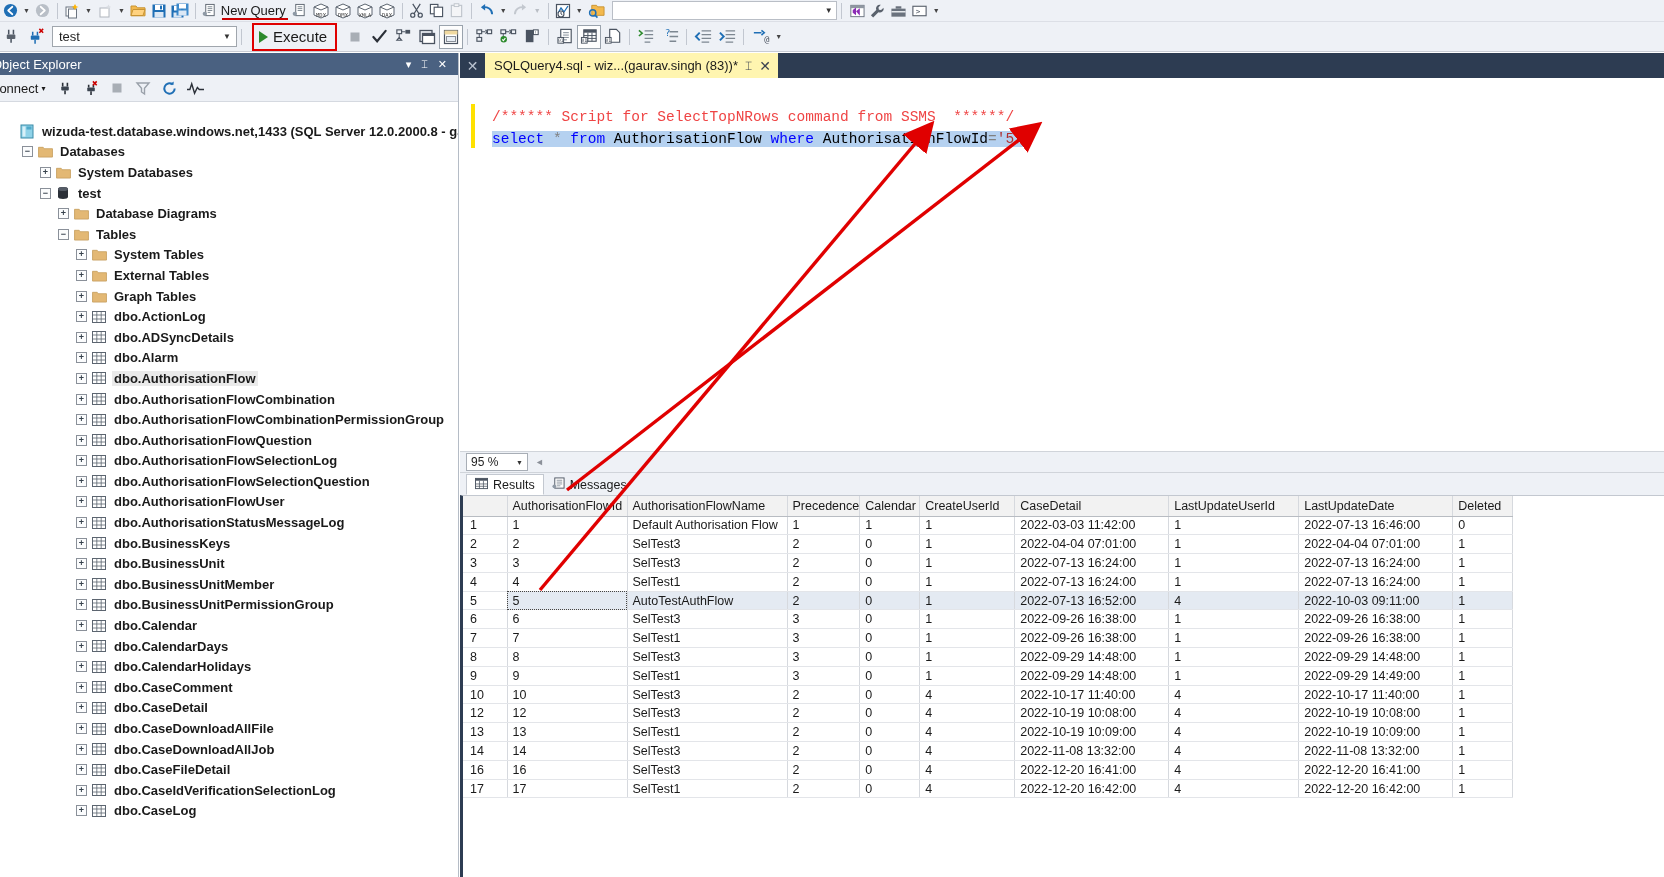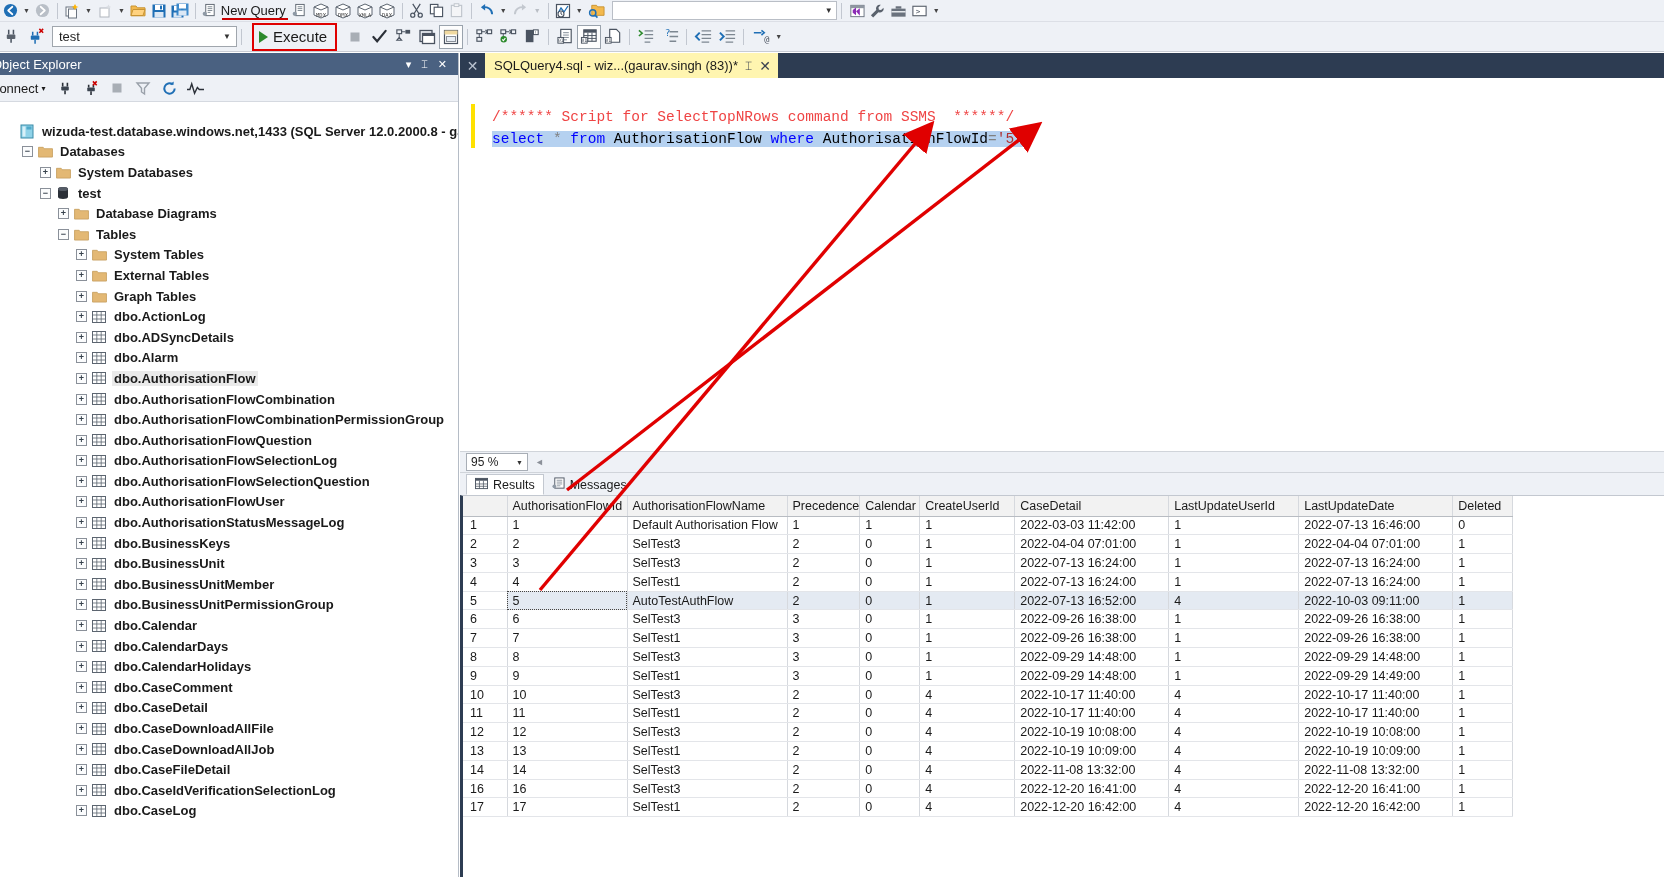--- a/index.html
+++ b/index.html
@@ -1157,32 +1157,20 @@
               <td>SelTest3</td>
               <td>2</td>
               <td>0</td>
               <td>4</td>
               <td>2022-10-17 11:40:00</td>
               <td>4</td>
               <td>2022-10-17 11:40:00</td>
               <td>1</td>
             </tr>
             <tr>
-              <td class="rownum">11</td>
-              <td>11</td>
-              <td>SelTest1</td>
-              <td>2</td>
-              <td>0</td>
-              <td>4</td>
-              <td>2022-10-17 11:40:00</td>
-              <td>4</td>
-              <td>2022-10-17 11:40:00</td>
-              <td>1</td>
-            </tr>
-            <tr>
               <td class="rownum">12</td>
               <td>12</td>
               <td>SelTest3</td>
               <td>2</td>
               <td>0</td>
               <td>4</td>
               <td>2022-10-19 10:08:00</td>
               <td>4</td>
               <td>2022-10-19 10:08:00</td>
               <td>1</td>

